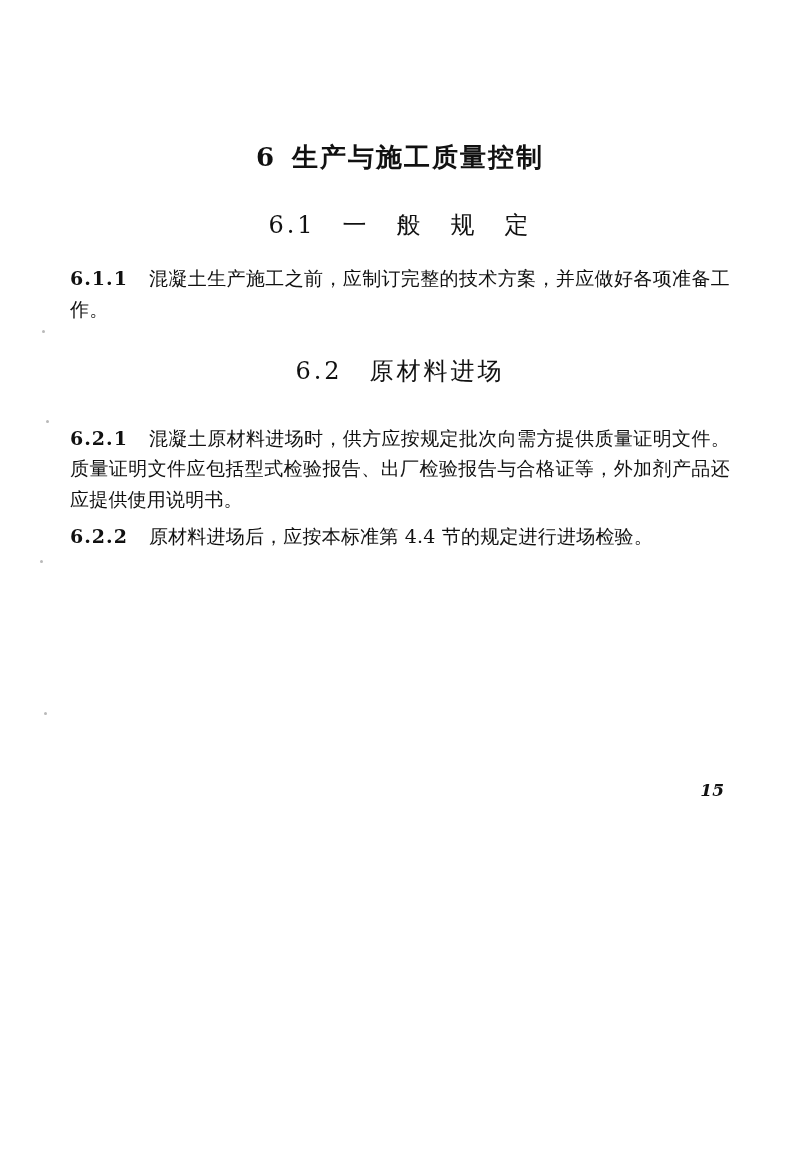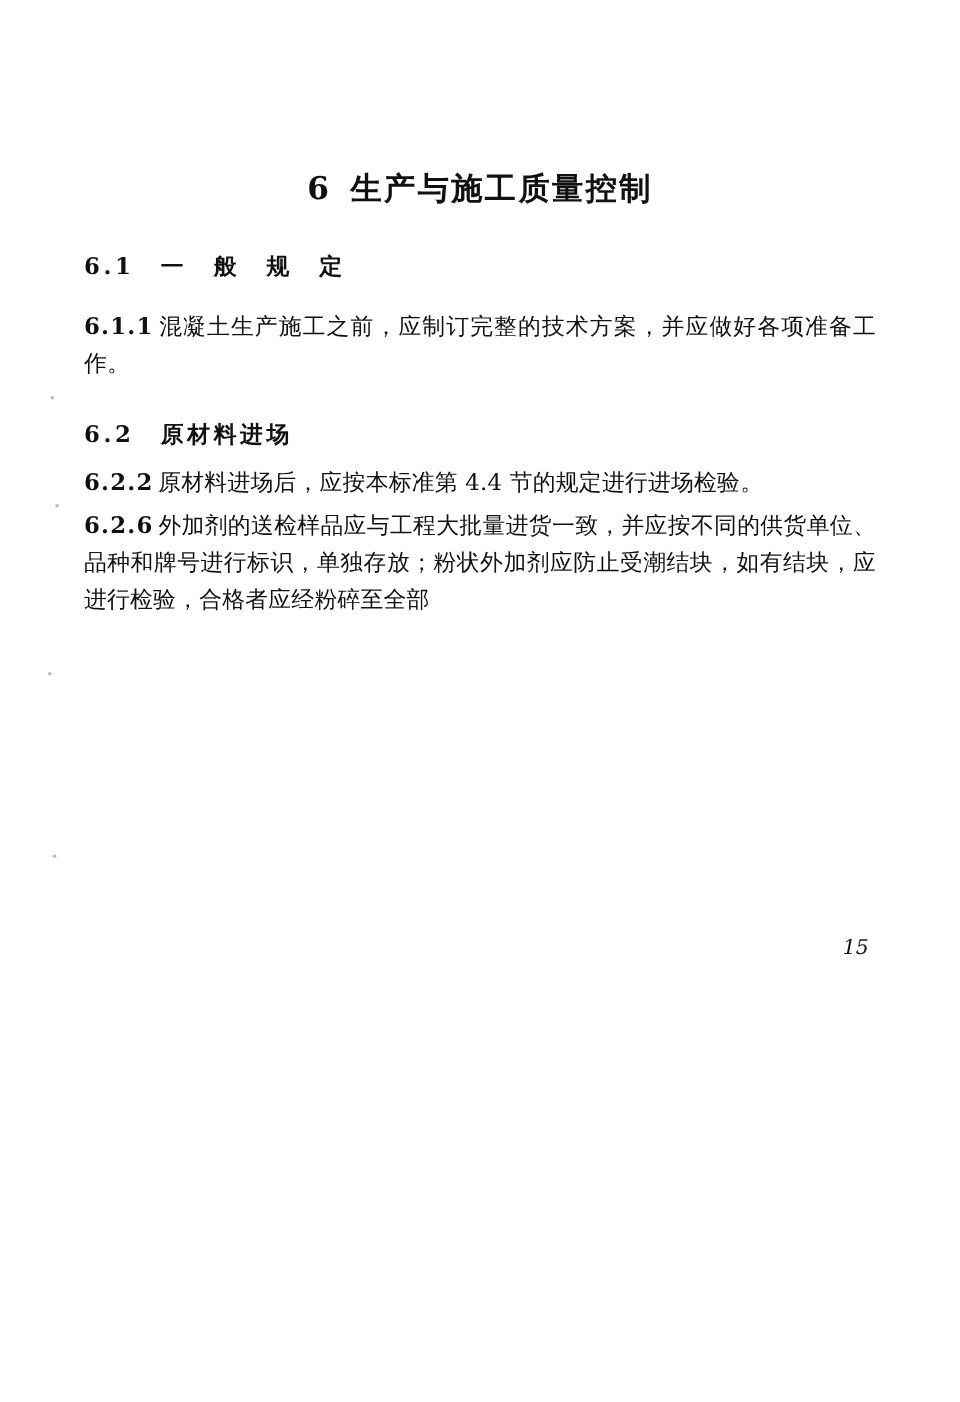--- a/index.html
+++ b/index.html
@@ -27,52 +27,54 @@
     font-size: 26px;
     font-weight: bold;
     letter-spacing: 2px;
     margin: 0 0 34px 0;
     font-family: "DejaVu Serif", "Liberation Serif", serif;
   }
   .chapter-title .num {
     margin-right: 16px;
   }
   .section-title {
-    font-size: 19px;
-    font-weight: bold;
+    text-align: center;
+    font-size: 24px;
+    font-weight: normal;
     letter-spacing: 3px;
     margin: 0 0 22px 0;
   }
   .section-title.second {
     margin-top: 30px;
-    margin-bottom: 12px;
+    margin-bottom: 36px;
   }
   p.para {
     font-size: 19px;
     line-height: 1.62;
     margin: 0 0 6px 0;
     text-align: justify;
     text-justify: inter-ideograph;
     letter-spacing: 0.2px;
   }
   p.para .lbl {
     font-weight: bold;
-    margin-right: 4px;
+    margin-right: 21px;
     letter-spacing: 1px;
   }
   p.para.bold {
     font-weight: bold;
   }
   .page-number {
     position: absolute;
     right: 76px;
     bottom: 36px;
     font-size: 17px;
     font-style: italic;
     font-family: "DejaVu Serif", "Liberation Serif", serif;
+    font-weight: bold;
   }
   
   .speck {
     position: absolute;
     background: #b9b9b9;
     width: 3px;
     height: 3px;
     border-radius: 50%;
   }
 </style>
@@ -95,29 +97,29 @@
 
     <h2 class="section-title">6.1　一　般　规　定</h2>
 
     <p class="para">
       <span class="lbl">6.1.1</span><span>混凝土生产施工之前，应制订完整的技术方案，并应做好各项准备工作。</span>
     </p>
 
 
     <h2 class="section-title second">6.2　原材料进场</h2>
 
+    <p class="para">
+      <span class="lbl">6.2.1</span><span>混凝土原材料进场时，供方应按规定批次向需方提供质量证明文件。质量证明文件应包括型式检验报告、出厂检验报告与合格证等，外加剂产品还应提供使用说明书。</span>
+    </p>
 
     <p class="para">
       <span class="lbl">6.2.2</span><span>原材料进场后，应按本标准第 4.4 节的规定进行进场检验。</span>
     </p>
 
 
 
 
-    <p class="para">
-      <span class="lbl">6.2.6</span><span>外加剂的送检样品应与工程大批量进货一致，并应按不同的供货单位、品种和牌号进行标识，单独存放；粉状外加剂应防止受潮结块，如有结块，应进行检验，合格者应经粉碎至全部</span>
-    </p>
 
   </div>
 
   <div class="page-number">15</div>
 
 </div>
 
 </body></html>

